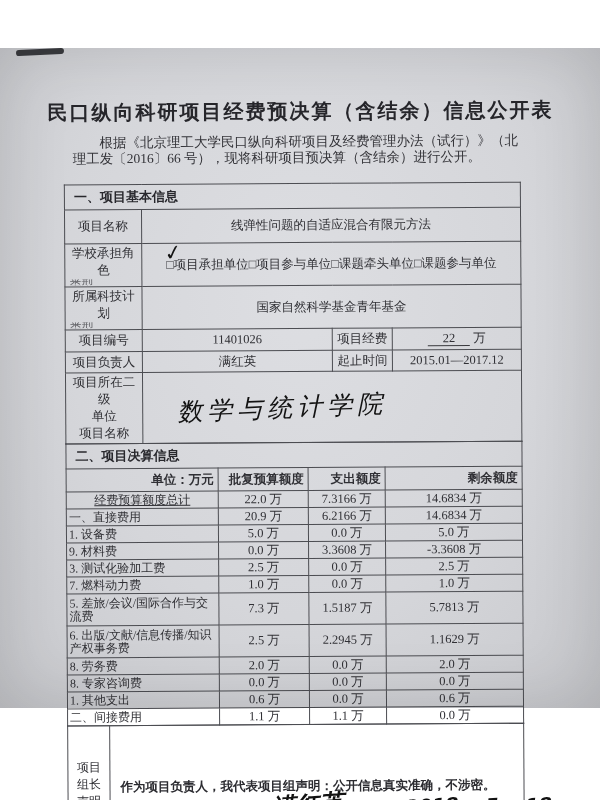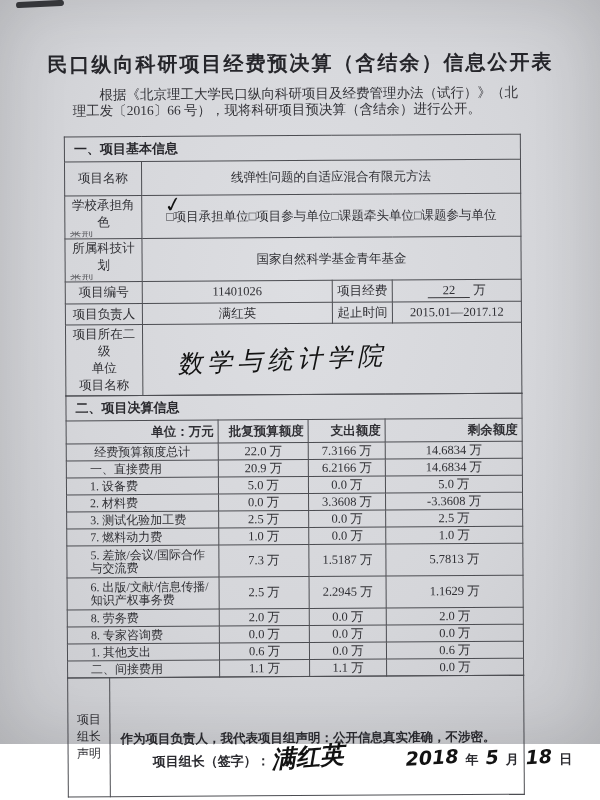--- a/index.html
+++ b/index.html
@@ -3,22 +3,23 @@
 <meta charset="utf-8">
 <title>民口纵向科研项目经费预决算（含结余）信息公开表</title>
 <style>
   html,body{margin:0;padding:0;}
   body{
     width:600px;height:800px;overflow:hidden;
     font-family:"Liberation Serif","DejaVu Serif",serif;
     color:#2e2e33;
   }
   .photo{
-    position:relative;width:600px;height:744px;
+    position:relative;width:600px;height:660px;
     background:radial-gradient(ellipse at 50% 38%, #dddee2 0%, #d5d6da 55%, #c7c8cc 100%);
+    margin-top:48px;
   }
   .photo::after{
     content:"";position:absolute;inset:0;pointer-events:none;
     box-shadow:inset 0 0 70px rgba(0,0,0,.14);
   }
   .clip-mark{
     position:absolute;top:1px;left:16px;width:48px;height:6px;
     background:#3a3b3f;border-radius:3px;transform:rotate(-3deg);
   }
   .tilt{
@@ -63,22 +64,22 @@
     font-family:"DejaVu Sans",sans-serif;font-style:italic;color:#121212;
   }
   .hand-dept{
     display:inline-block;font-size:25px;letter-spacing:5px;margin-left:30px;
     transform:rotate(-2deg);
   }
   .t-budget td{height:14px;line-height:14px;}
   .t-budget .hdr td{height:20px;font-weight:bold;text-align:right;}
   .t-budget .r2l td{height:29px;line-height:13px;}
   .t-budget td.num{text-align:center;font-size:12.5px;}
-  .t-budget td.name{text-align:left;padding-left:23px;font-size:12px;}
-  .t-budget td.namec{text-align:center;font-size:12px;}
+  .t-budget td.name{text-align:left;padding-left:2px;font-size:12px;}
+  .t-budget td.namec{text-align:center;font-size:12px;text-decoration:underline;}
   .decl-label{
     text-align:center;font-size:12px;line-height:17px;font-weight:bold;color:#2b2b30;font-family:Liberation Mono, monospace;
   }
   .decl-cell{position:relative;height:116px;vertical-align:top;}
   .decl-statement{margin:5px 6px 0 6px;font-size:12.5px;font-weight:bold;color:#2b2b30;}
   .sigline{
     position:absolute;left:42px;bottom:22px;white-space:nowrap;
     font-size:13px;font-weight:bold;color:#2b2b30;
   }
   .sig-name{font-size:24px;transform:rotate(-4deg);display:inline-block;margin-left:2px;}
@@ -182,21 +183,21 @@
         <td class="num">6.2166 万</td>
         <td class="num">14.6834 万</td>
       </tr>
       <tr>
         <td class="name">1. 设备费</td>
         <td class="num">5.0 万</td>
         <td class="num">0.0 万</td>
         <td class="num">5.0 万</td>
       </tr>
       <tr>
-        <td class="name">2. 材料费</td>
+        <td class="name">9. 材料费</td>
         <td class="num">0.0 万</td>
         <td class="num">3.3608 万</td>
         <td class="num">-3.3608 万</td>
       </tr>
       <tr>
         <td class="name">3. 测试化验加工费</td>
         <td class="num">2.5 万</td>
         <td class="num">0.0 万</td>
         <td class="num">2.5 万</td>
       </tr>

